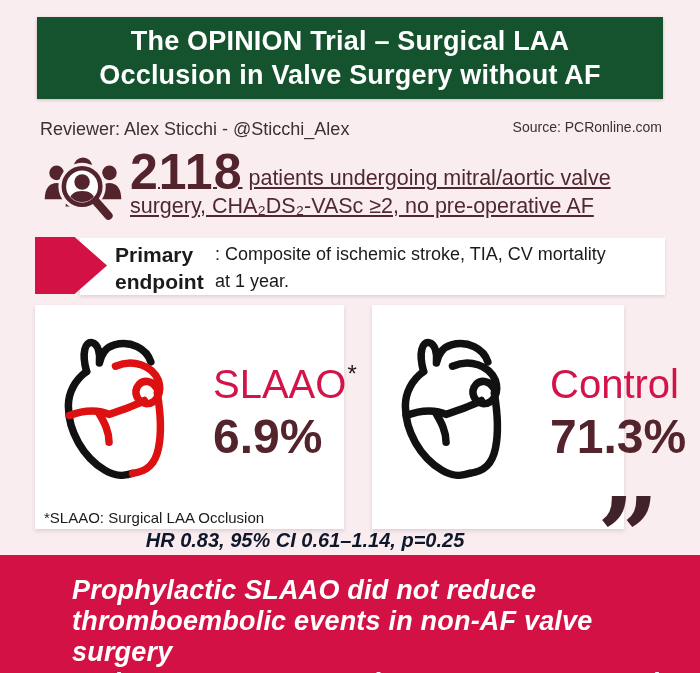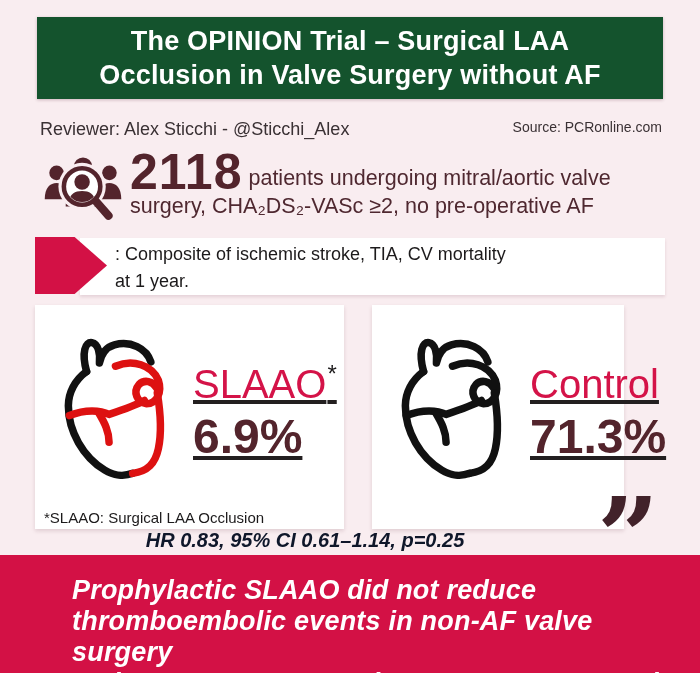--- a/index.html
+++ b/index.html
@@ -30,21 +30,21 @@
     position:absolute; left:40px; top:119px; font-size:18px; color:#3a3134;
   }
   .meta-source {
     position:absolute; right:38px; top:119px; font-size:14px; color:#3a3134;
   }
 
   
   .pop-icon { position:absolute; left:42px; top:153px; width:82px; height:78px; }
   .pop-text {
     position:absolute; left:130px; top:152px; width:552px;
-    font-size:21.5px; line-height:28px; color:#4f2830;
+    font-size:21.5px; line-height:28px; color:#4f2830;text-decoration:underline;
   }
   .pop-text .big {
     font-size:50px; font-weight:bold; color:#53242c; letter-spacing:1px;
     line-height:40px; vertical-align:-4px; margin-right:6px;
   }
 
   
   .endpoint-bar {
     position:absolute; left:80px; top:238px; width:585px; height:57px;
     background:#ffffff; box-shadow:0 2px 3px rgba(80,20,40,.12);
@@ -65,21 +65,21 @@
   }
 
   
   .card {
     position:absolute; top:305px; height:224px; background:#ffffff;
     box-shadow:0 2px 4px rgba(80,20,40,.15);
   }
   .card-slaao { left:35px;  width:309px; }
   .card-control { left:372px; width:252px; }
   .card-row {
-    display:flex; align-items:center; height:100%; padding:0 6px 18px 18px; gap:0;text-decoration:underline;
+    display:flex; align-items:center; height:100%; padding:0 6px 18px 18px; gap:20px;
   }
   .heart-svg { width:140px; height:150px; flex:0 0 auto; }
   .arm-block { display:flex; flex-direction:column; align-items:flex-start; }
   .arm-name { font-size:40px; color:#d41348; line-height:44px; white-space:nowrap; }
   .arm-name sup { font-size:24px; color:#1c1a1b; vertical-align:16px; margin-left:1px; }
   .arm-value { font-size:48px; font-weight:bold; color:#53242c; line-height:54px; margin-top:4px; }
   .card-footnote {
     position:absolute; left:9px; bottom:3px; font-size:15px; color:#1c1a1b;
   }
 
@@ -140,20 +140,21 @@
     <line x1="59" y1="52" x2="73" y2="68" stroke="#53242c" stroke-width="9" stroke-linecap="round"></line>
   </svg>
 
   <div class="pop-text">
     <span class="big">2118</span><span>patients undergoing mitral/aortic valve surgery, CHA₂DS₂-VASc ≥2, no pre-operative AF</span>
   </div>
 
   <div class="endpoint-bar"></div>
   <div class="endpoint-arrow"></div>
   <div class="endpoint-content">
+    <div class="endpoint-label">Primary endpoint</div>
     <div class="endpoint-desc">: Composite of ischemic stroke, TIA, CV mortality at 1 year.</div>
   </div>
 
   <div class="card card-slaao">
     <div class="card-row">
       <svg class="heart-svg" viewBox="0 0 130 140" fill="none" stroke-linecap="round" stroke-linejoin="round" aria-hidden="true">
         <g stroke="#111111" stroke-width="7">
           <path d="M31 36 C26 18 30 8 36 9 C42 10 44 20 43 28 C45 18 50 13 57 11 C72 7 87 14 91 27"></path>
           <path d="M31 36 C20 44 14 56 14 68 C14 92 28 116 48 128 C56 133 66 134 74 131"></path>
         </g>

